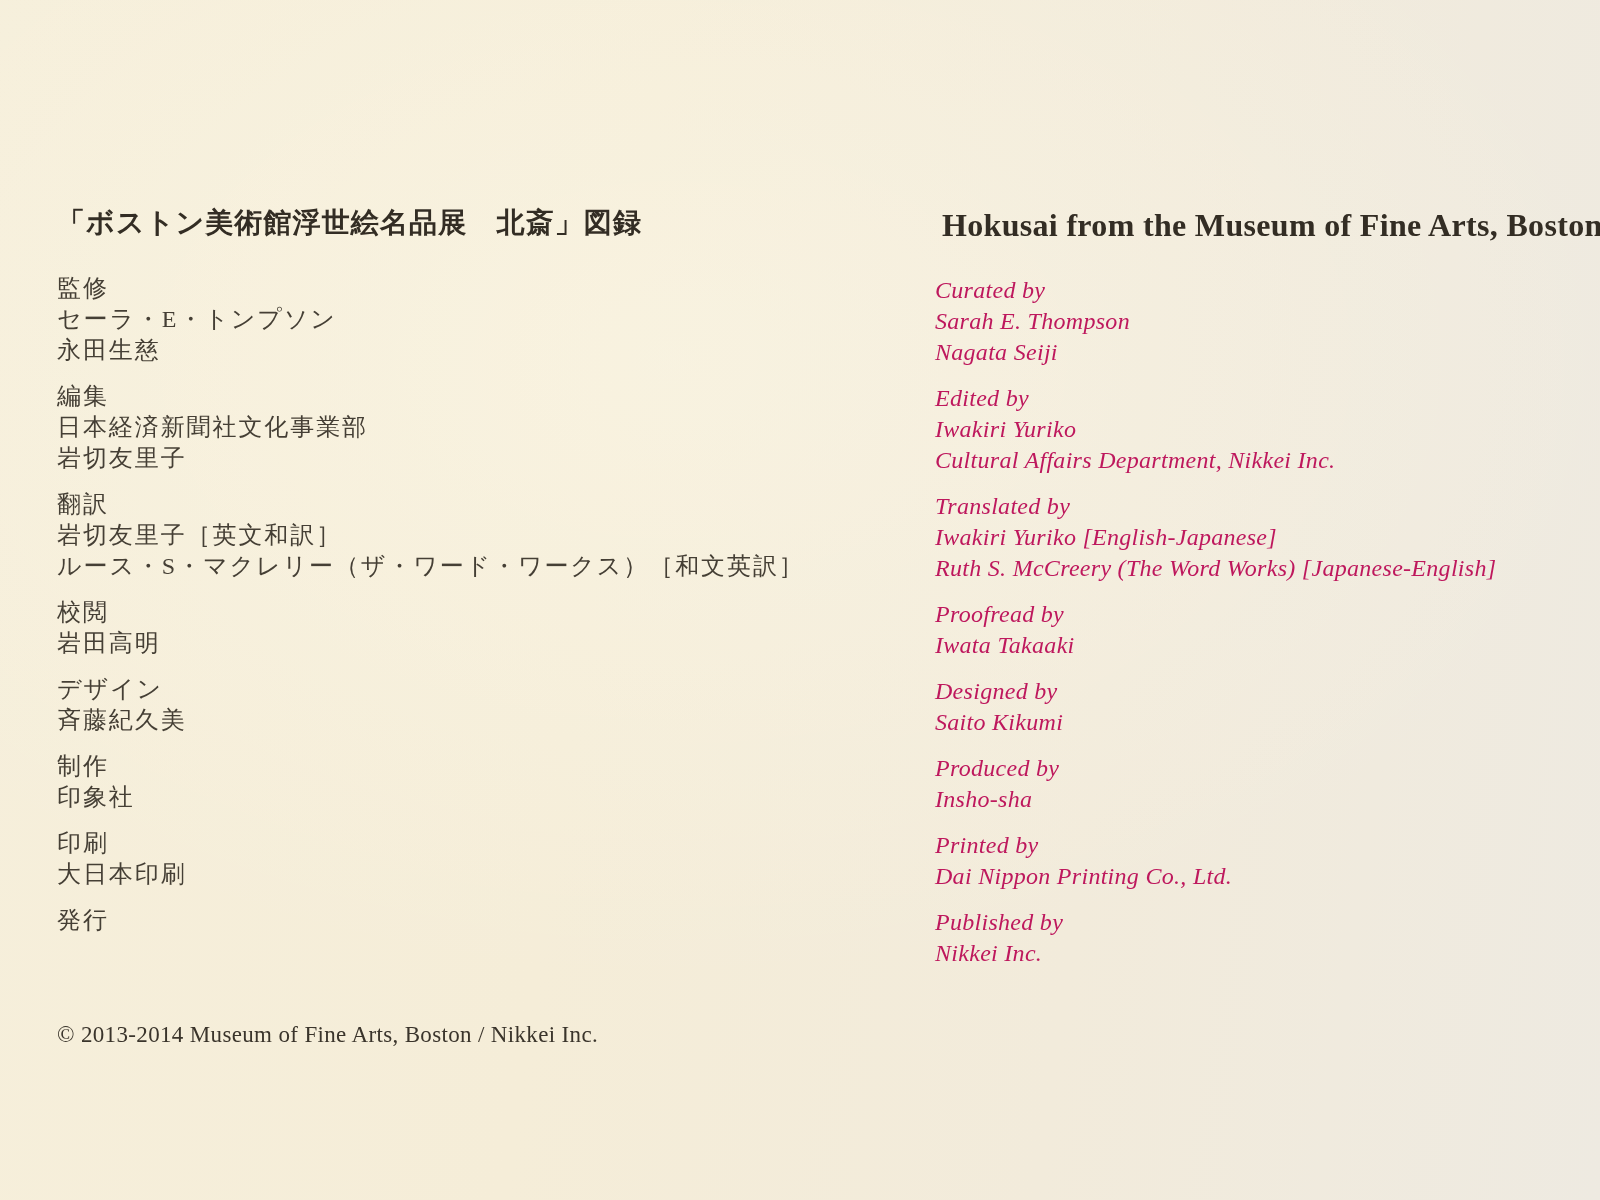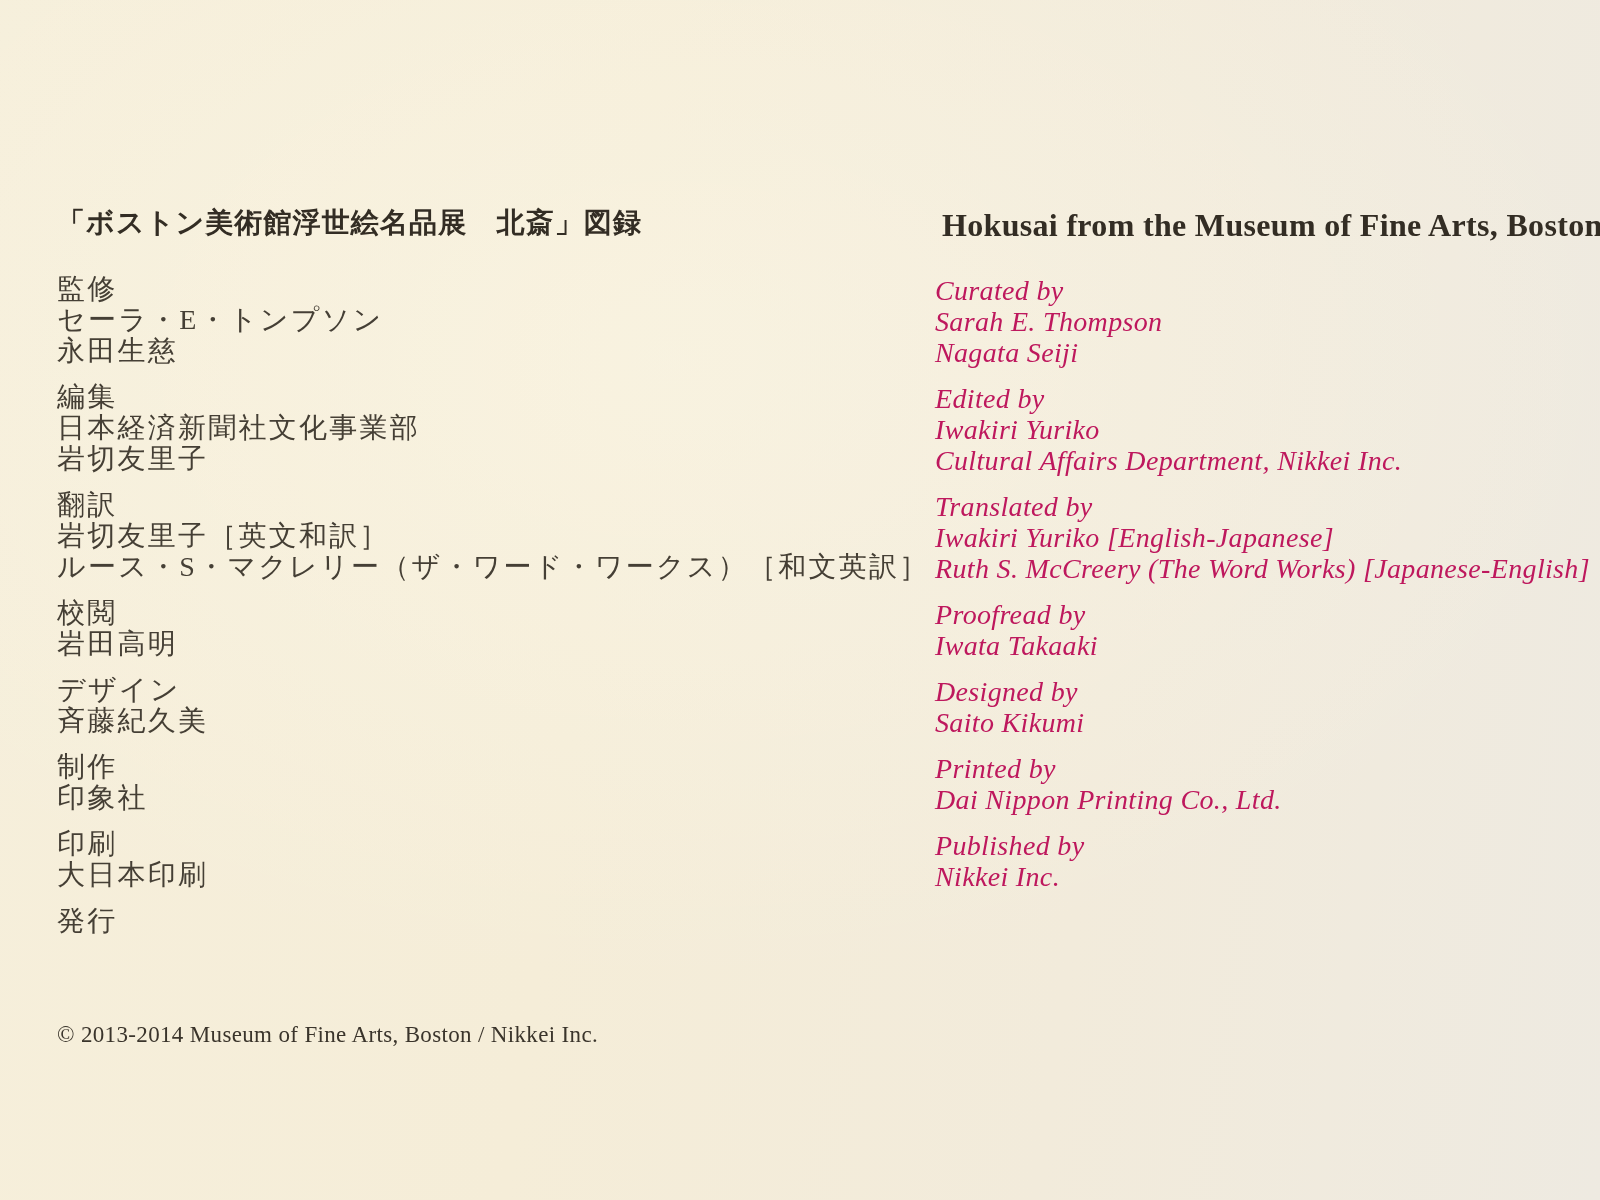--- a/index.html
+++ b/index.html
@@ -41,21 +41,21 @@
     letter-spacing: 0.01em;
     color: #332d24;
     margin: 0 0 28px 7px;
     line-height: 1.3;
     white-space: nowrap;
   }
 
   .section { margin: 0 0 15px 0; }
   .section .label,
   .section .line {
-    font-size: 28px;
+    font-size: 24px;
     line-height: 31px;
     white-space: nowrap;
   }
   .col-left .section .label,
   .col-left .section .line {
     letter-spacing: 0.08em;
     color: #453f35;
   }
   .col-right .section .label,
   .col-right .section .line {
@@ -137,20 +137,24 @@
       </div>
       <div class="section">
         <div class="label">Proofread by</div>
         <div class="line">Iwata Takaaki</div>
       </div>
       <div class="section">
         <div class="label">Designed by</div>
         <div class="line">Saito Kikumi</div>
       </div>
       <div class="section">
+        <div class="label">Produced by</div>
+        <div class="line">Insho-sha</div>
+      </div>
+      <div class="section">
         <div class="label">Printed by</div>
         <div class="line">Dai Nippon Printing Co., Ltd.</div>
       </div>
       <div class="section">
         <div class="label">Published by</div>
         <div class="line">Nikkei Inc.</div>
       </div>
     </div>
 </div>
 

